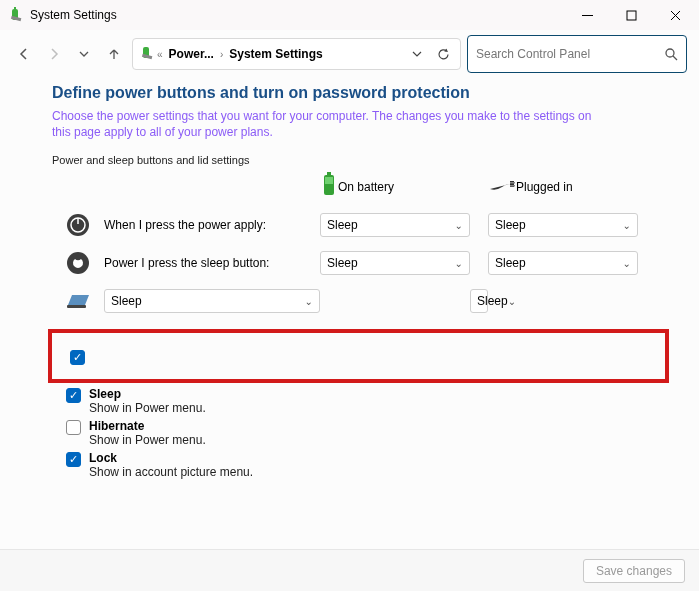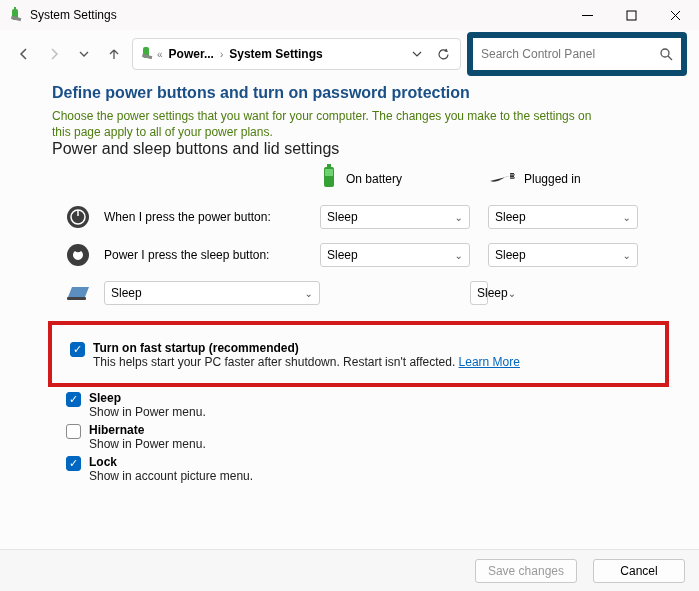--- a/index.html
+++ b/index.html
@@ -40,50 +40,50 @@
     border-radius: 4px;
     display:flex; align-items:center;
     padding: 0 4px 0 6px;
     background: #fff;
   }
   .crumb-box .sep { color:#777; margin: 0 2px; font-size: 10px; }
   .crumb-box .crumb { padding: 0 4px; font-weight: bold; }
   .crumb-box .filler { flex:1; }
   .crumb-box .cbtn { width:26px; height:26px; display:flex; align-items:center; justify-content:center; color:#444; }
   .search-box {
-    width: 220px; height: 44px;
-    border: 6px solid #0c4a6e;
+    width: 220px; height: 38px;
+    border: 1px solid #0c4a6e;
     border-radius: 4px;
     display:flex; align-items:center;
     padding: 8px 8px;
     color:#777;
     background:#fff;
   }
   .search-box .ph { flex:1; font-size: 12px; }
   .search-box .sicon { width:14px; height:14px; color:#555; }
   
   .content {
     padding: 6px 34px 0 52px;
   }
   .heading {
     color: #1a4f87;
     font-size: 16px;
     font-weight: 700;
     margin-bottom: 6px;
   }
-  .subdesc { font-size: 12px; color:#4d7c0f; line-height: 1.35; max-width: 560px;}
-  .section-label { font-size: 16px; color:#222; margin-bottom: 6px; }
+  .subdesc { font-size: 12px; color:#8b5cf6; line-height: 1.35; margin-bottom: 14px; max-width: 560px;}
+  .section-label { font-size: 11px; color:#222; margin-bottom: 6px; }
   .grid {
     display:grid;
     grid-template-columns: 40px 216px 150px 18px 150px;
     row-gap: 10px;
     align-items: center;
     margin-left: 12px;
   }
-  .grid .hdr { display:flex; align-items:center; gap:8px; }
+  .grid .hdr { display:flex; align-items:center; gap:0; }
   .grid .hdr-label { font-size:12px; }
   .iconcell { width:28px; height:28px; display:flex; align-items:center; justify-content:center; }
   .selectish {
     height: 24px;
     border: 1px solid #cfcfcf;
     border-radius: 3px;
     background: #fff;
     display:flex; align-items:center; justify-content:space-between;
     padding: 0 6px;
     font-size: 12px;
@@ -243,21 +243,21 @@
       <span class="hdr-label">Plugged in</span>
     </div>
 
     <div class="iconcell">
         <svg width="24" height="24" viewBox="0 0 24 24">
           <circle cx="12" cy="12" r="11" fill="#3d3d3d"></circle>
           <circle cx="12" cy="12" r="7" fill="none" stroke="#fff" stroke-width="1.5"></circle>
           <line x1="12" y1="5" x2="12" y2="11" stroke="#fff" stroke-width="1.5"></line>
         </svg>
       </div>
-    <div class="row-label">When I press the power button:</div>
+    <div class="row-label">When I press the power apply:</div>
     <div class="selectish">
         <span>Sleep</span>
         <span class="chev">⌄</span>
       </div>
     <div></div>
     <div class="selectish">
         <span>Sleep</span>
         <span class="chev">⌄</span>
       </div>
 
@@ -291,26 +291,20 @@
     <div></div>
     <div class="selectish">
         <span>Sleep</span>
         <span class="chev">⌄</span>
       </div>
   </div>
 
   <div class="highlight">
     <div class="check-row inside">
       <div class="chk on">✓</div>
-      <div>
-        <div class="opt-title">Turn on fast startup (recommended)</div>
-        <div class="opt-desc">
-          <span>This helps start your PC faster after shutdown. Restart isn't affected. </span><a href="#" class="link">Learn More</a>
-        </div>
-      </div>
     </div>
   </div>
 
   <div class="check-row">
     <div class="chk on">✓</div>
     <div>
       <div class="opt-title">Sleep</div>
       <div class="opt-desc">Show in Power menu.</div>
     </div>
   </div>
@@ -327,14 +321,13 @@
     <div class="chk on">✓</div>
     <div>
       <div class="opt-title">Lock</div>
       <div class="opt-desc">Show in account picture menu.</div>
     </div>
   </div>
 </div>
 
 <div class="footer">
   <div class="btn disabled">Save changes</div>
-  <div class="btn">Cancel</div>
 </div>
 
 </body></html>

